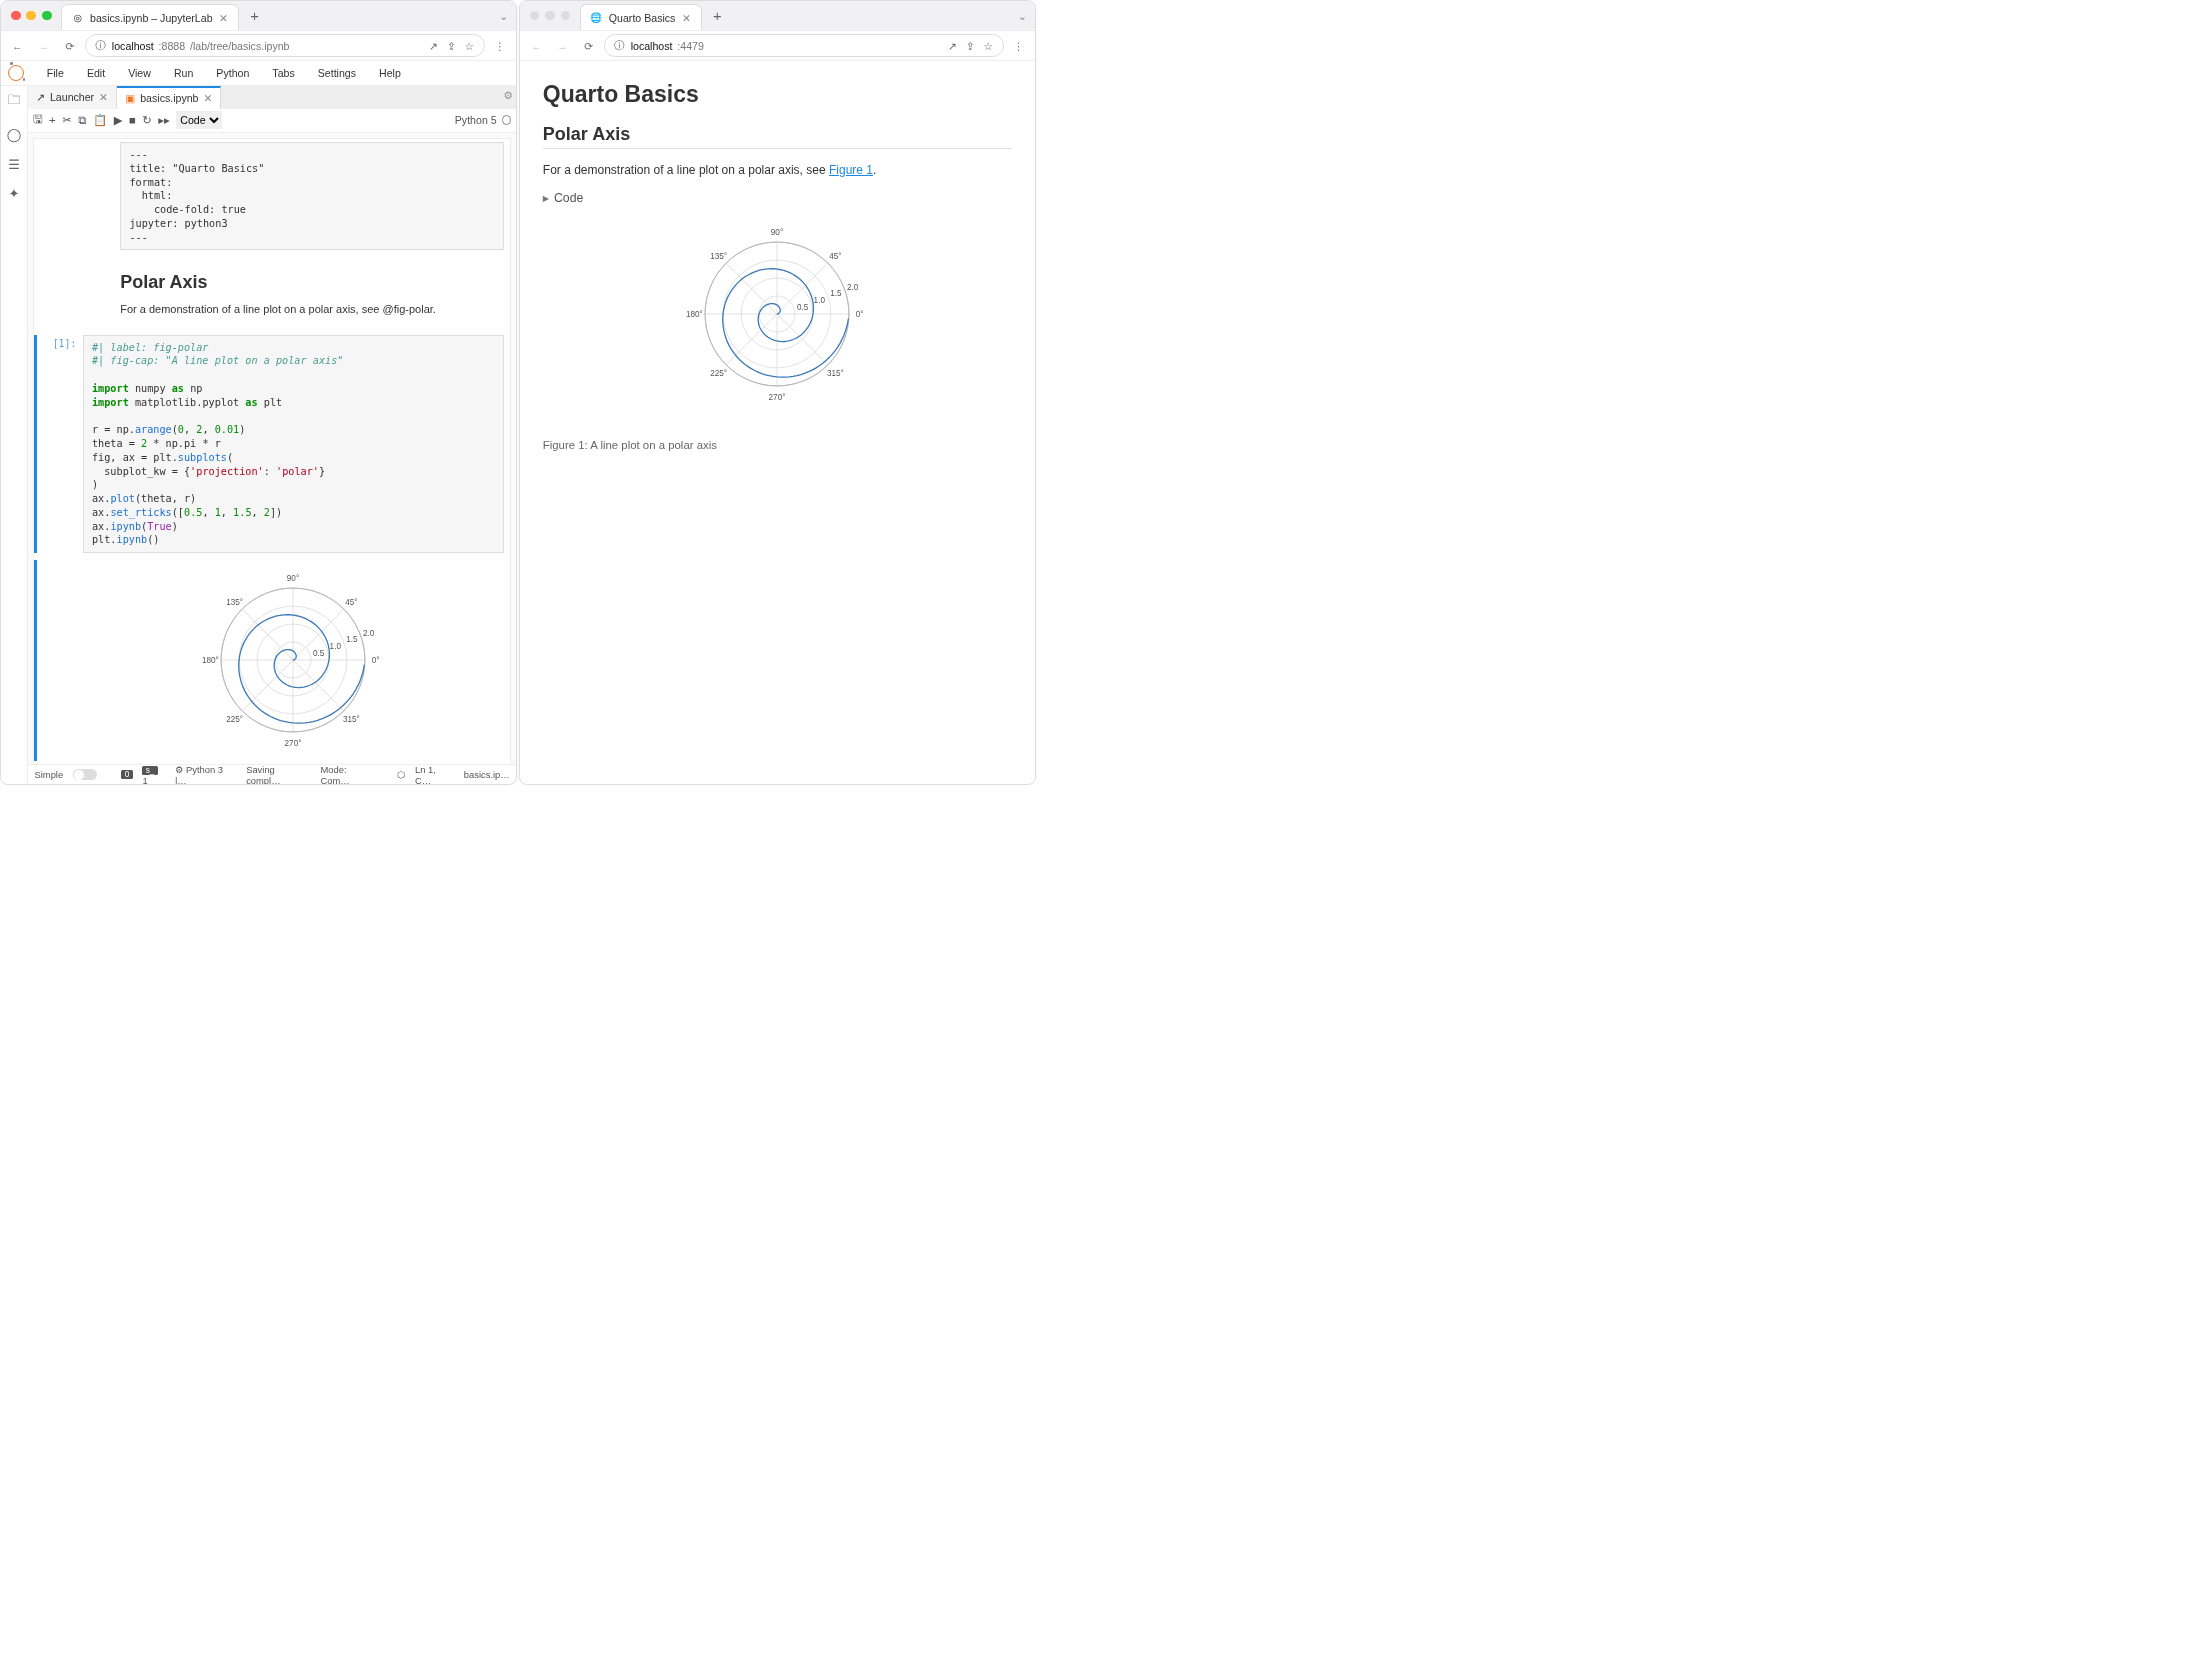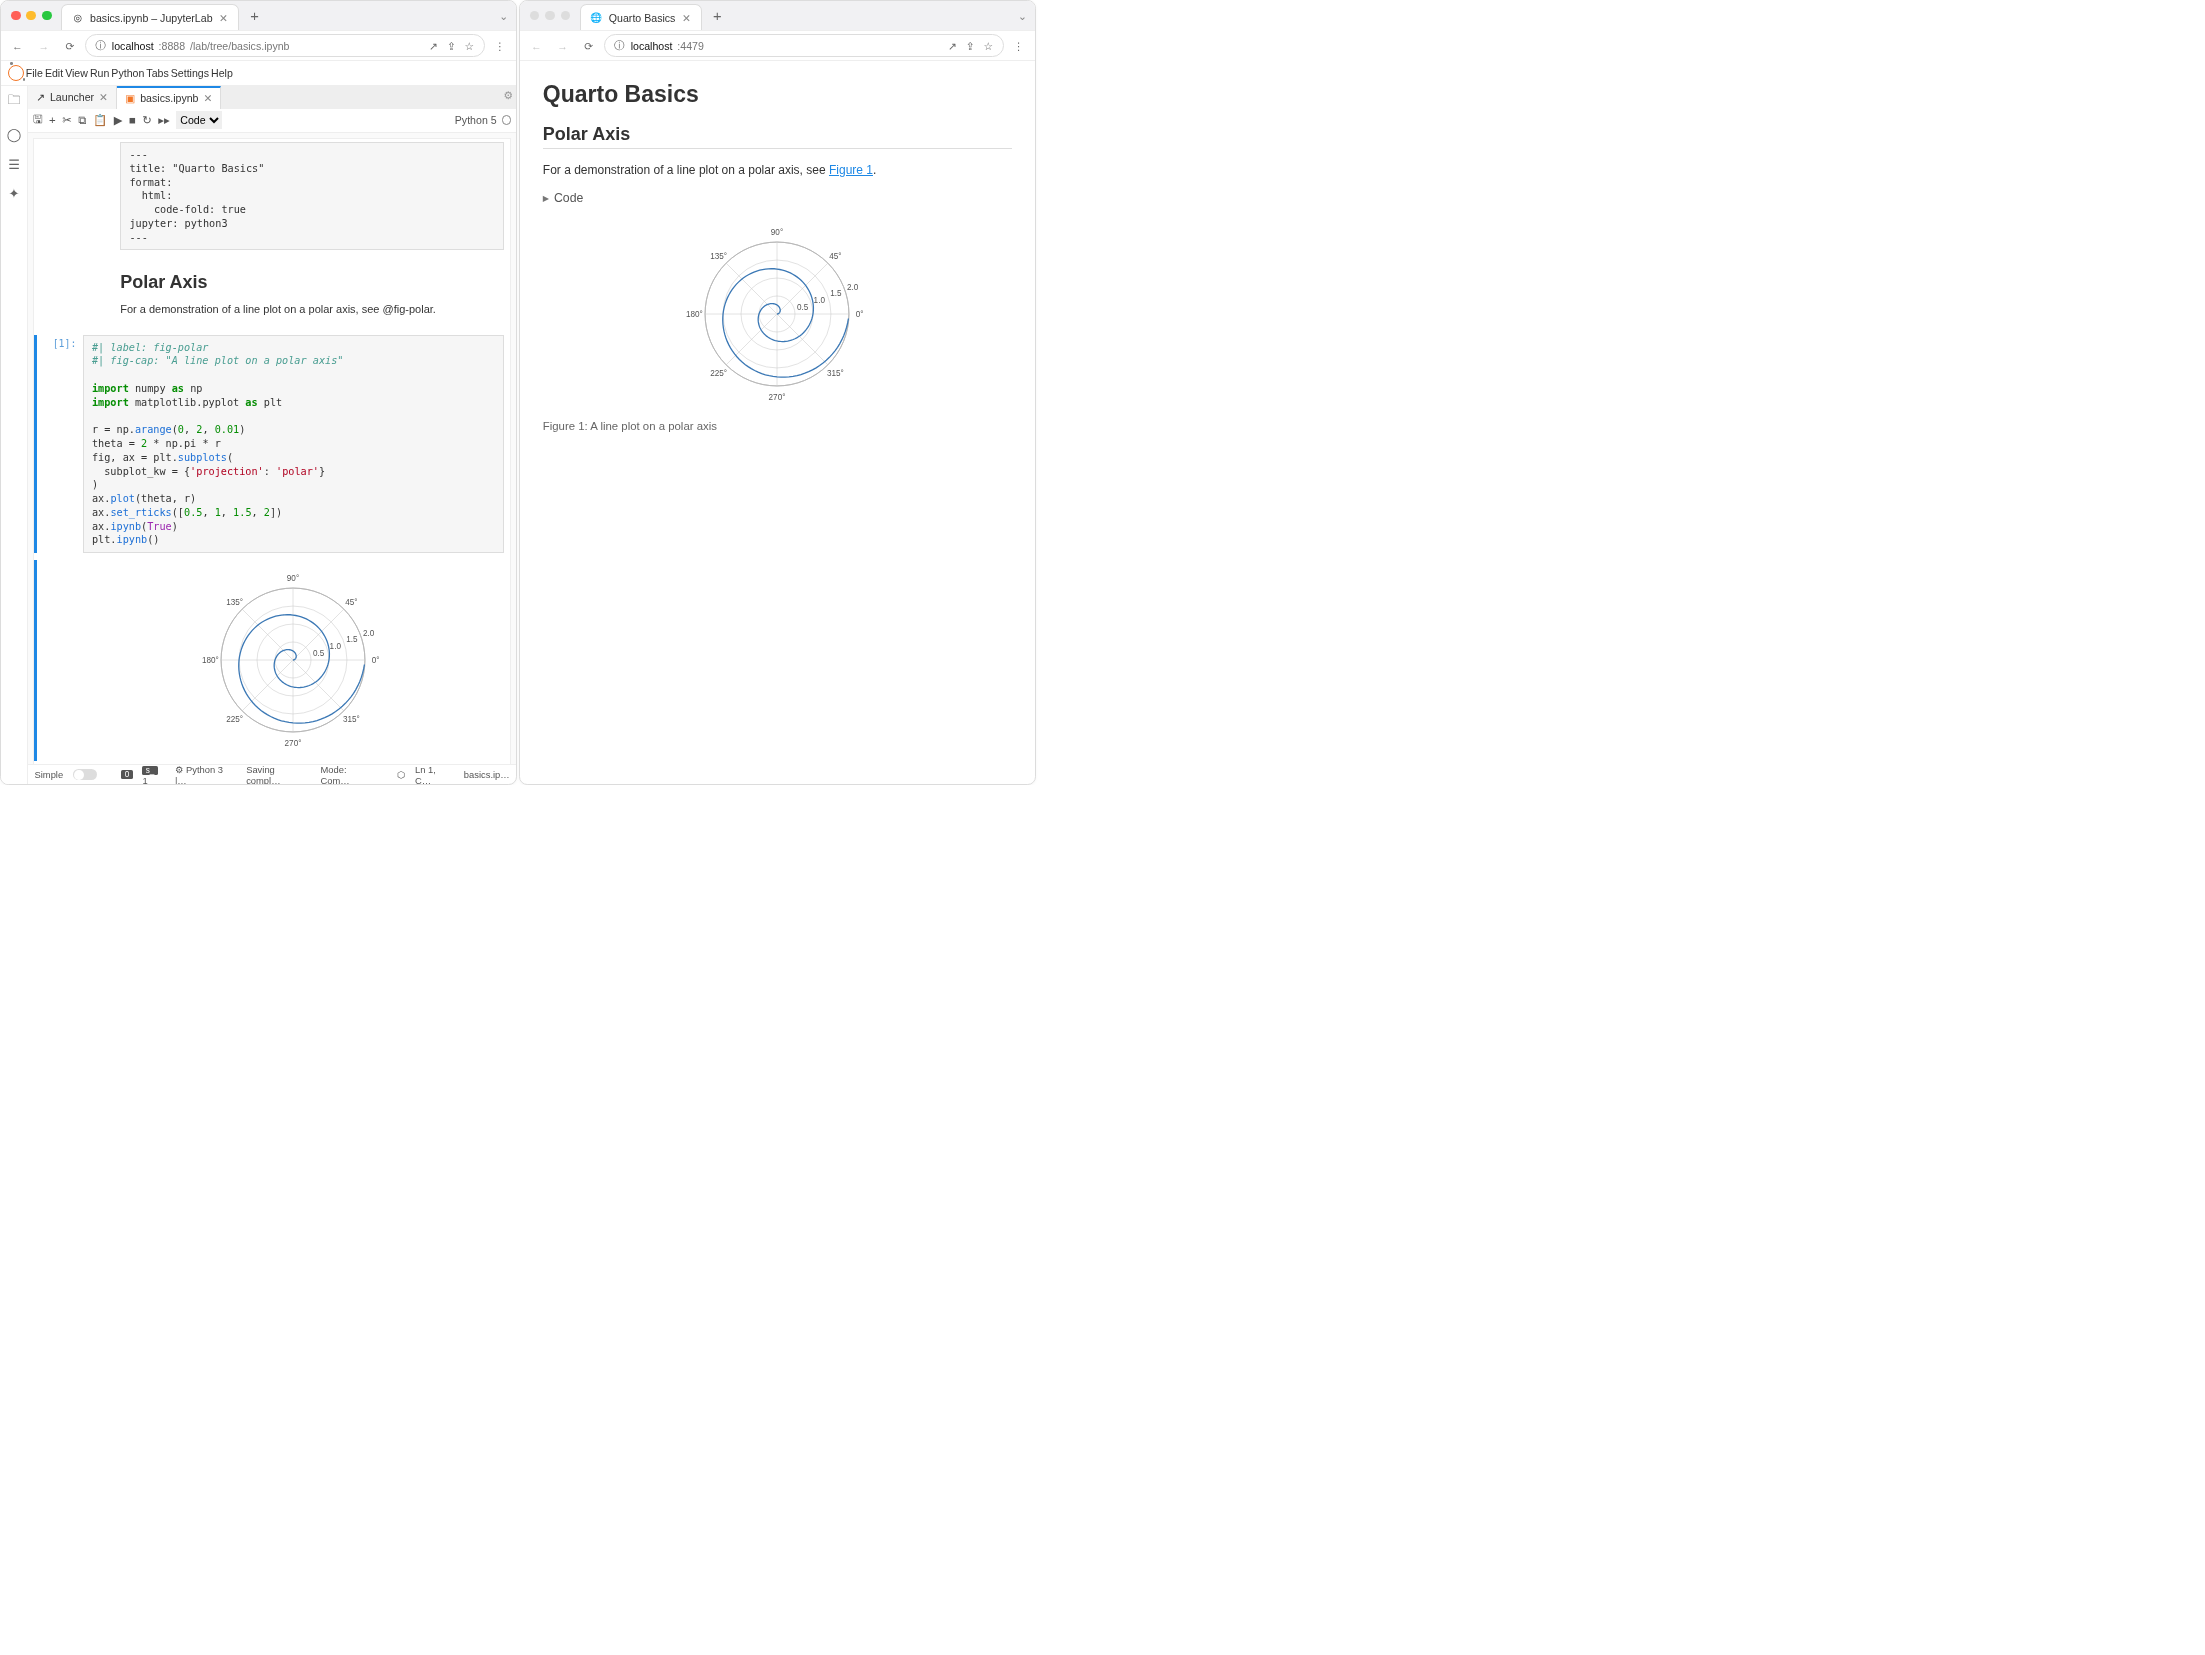--- a/index.html
+++ b/index.html
@@ -19,21 +19,21 @@
   .newtab{font-size:14.7px;color:#666;padding:0 8.2px;}
   .titlebar .spacer{flex:1;}
   .chev{color:#888;padding:0 8.2px;}
   .addrbar { display:flex; align-items:center; height:31px; border-top:0.8px solid #eee; border-bottom:0.8px solid #eee; background:#fff; padding:0 4.9px; gap:3.3px;}
   .navbtn{width:23px;height:23px;display:flex;align-items:center;justify-content:center;color:#666;border-radius:3.3px;}
   .url { flex:1; display:flex; align-items:center; height:23px; border:1px solid #ddd; border-radius:11.4px; padding:0 8.2px; gap:4.9px; color:#555;}
   .url .host{color:#111;}
   .url .path{color:#777;text-align:right;}
   .icon{width:13px;height:13px;display:inline-flex;align-items:center;justify-content:center;color:#666;}
   
-  .jupyter-menubar{display:flex;align-items:center;height:24.5px;padding:0 6.5px;gap:2px;border-bottom:0.8px solid #eee;}
+  .jupyter-menubar{display:flex;align-items:center;height:24.5px;padding:0 6.5px;gap:23px;border-bottom:0.8px solid #eee;}
   .jupyter-logo{width:16.3px;height:16.3px;border-radius:50%;border:1.6px solid #f37626;position:relative;}
   .jupyter-logo::before,.jupyter-logo::after{content:"";position:absolute;width:2.5px;height:2.5px;background:#888;border-radius:50%;}
   .jupyter-logo::before{left:1.6px;top:-3.3px;} .jupyter-logo::after{right:-2.5px;bottom:-0.8px;}
   .menu-item{color:#333;font-size:10.6px;}
   .jupyter-body{flex:1;display:flex;min-height:0;}
   .activitybar{width:27px;background:#fff;border-right:0.8px solid #eee;display:flex;flex-direction:column;align-items:center;padding-top:4.9px;gap:14.7px;}
   .activitybar .aicon{font-size:13px;color:#666;}
   .main{flex:1;display:flex;flex-direction:column;min-width:0;}
   .doctabs{display:flex;background:#eee;height:23px;position:relative;}
   .doctab{display:flex;align-items:center;gap:4.9px;padding:0 8.2px;height:100%;border-right:0.8px solid #ddd;background:#f5f5f5;}
@@ -68,21 +68,21 @@
   .statusbar .toggle::after{content:"";position:absolute;width:9.8px;height:9.8px;background:#fff;border-radius:50%;top:0.8px;left:0.8px;}
   .badge-sq{background:#555;color:#fff;padding:0 3.3px;border-radius:1.6px;font-size:8.2px;}
   
   .preview{flex:1;overflow:auto;padding:19.6px 23px;}
   .preview h1{font-size:23px;font-weight:700;margin-bottom:16.3px;}
   .preview h2{font-size:18px;font-weight:700;border-bottom:0.8px solid #ddd;padding-bottom:3.3px;margin-bottom:11.4px;}
   .preview p{font-size:12px;line-height:1.6;margin-bottom:11.4px;}
   .preview a{color:#1e88e5;text-decoration:underline;}
   .details{display:flex;align-items:center;gap:4.9px;color:#555;font-size:12.3px;margin-bottom:8.2px;}
   .tri{font-size:8.2px;color:#777;}
-  .figcap{color:#666;font-size:11.4px;margin-top:6px;}
+  .figcap{color:#666;font-size:11.4px;margin-top:25px;}
   .polar-wrap{display:flex;justify-content:center;padding:6.5px 0;}
   svg text{font-size:10px;fill:#555;font-family:Arial;}
 </style>
 </head>
 <body>
 
 <div class="windows">
 
   <div class="browser-window">
     <div class="titlebar">

